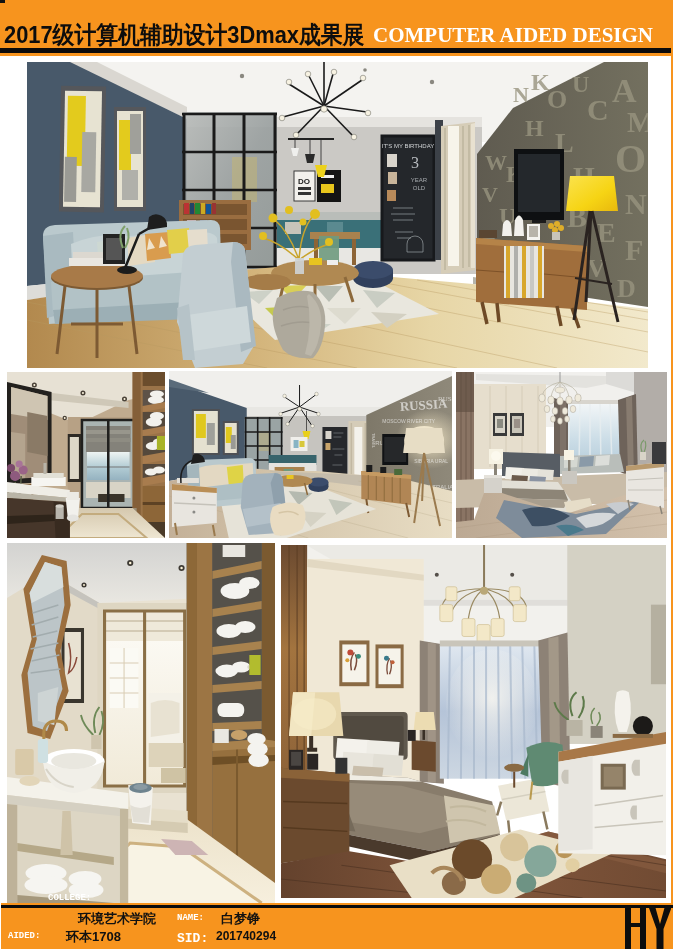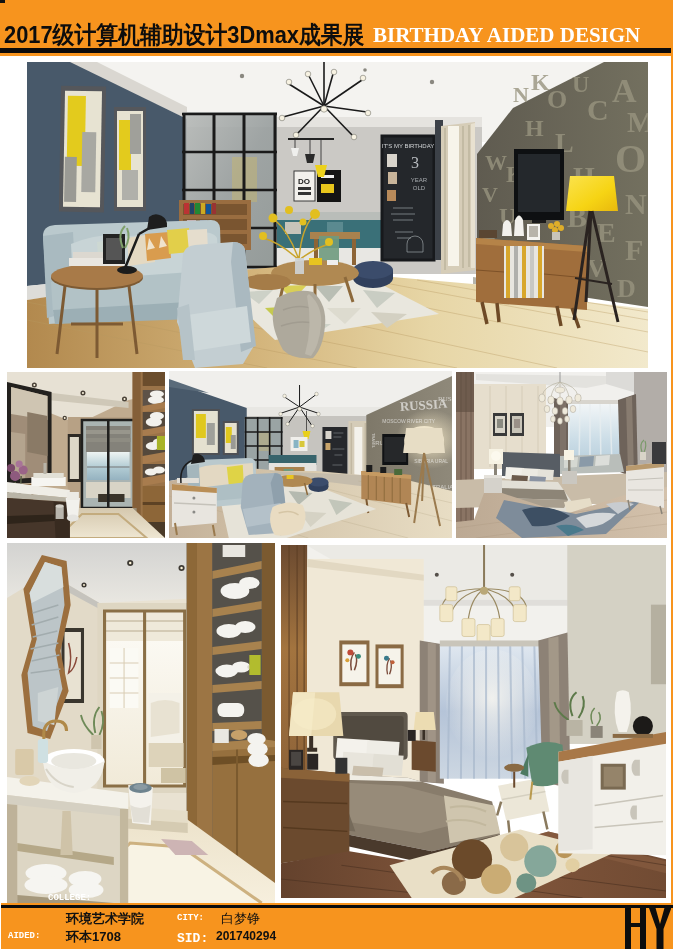--- a/index.html
+++ b/index.html
@@ -13,21 +13,21 @@
 <div class="abs" style="left:0;top:0;width:673px;height:48px;background:#f7941e;"></div>
 
 <div class="abs" style="left:0;top:48px;width:673px;height:5px;background:#0b0b0b;"></div>
 
 <div class="abs" style="left:0;top:53px;width:673px;height:3px;background:#f7941e;"></div>
 
 <div class="abs" style="left:0;top:0;width:5px;height:3px;background:#111;"></div>
 
 <div class="abs" style="left:4px;top:22px;font-size:24px;line-height:1.1;font-weight:bold;color:#0d0d0d;white-space:nowrap;transform:scale(0.91,1);transform-origin:left top;">2017级计算机辅助设计3Dmax成果展</div>
 
-<div class="abs" style="left:373px;top:24px;font-family:'Liberation Serif',serif;font-size:21px;line-height:1.1;font-weight:bold;color:#ffffff;white-space:nowrap;">BIRTHDAY AIDED DESIGN</div>
+<div class="abs" style="left:373px;top:24px;font-family:'Liberation Serif',serif;font-size:21px;line-height:1.1;font-weight:bold;color:#ffffff;white-space:nowrap;">COMPUTER AIDED DESIGN</div>
 
 <div class="abs" style="left:671px;top:0;width:2px;height:949px;background:#f7941e;"></div>
 
 <div class="abs" style="left:27px;top:62px;width:621px;height:306px;" id="photo-main">
 <svg width="621" height="306" viewBox="0 0 621 306" xmlns="http://www.w3.org/2000/svg">
 <defs>
 <linearGradient id="floorG" x1="0" y1="0" x2="1" y2="0">
   <stop offset="0" stop-color="#b2894e"></stop>
           <stop offset="0.35" stop-color="#d2b278"></stop>
   <stop offset="0.65" stop-color="#e7d6a6"></stop>
@@ -1306,25 +1306,25 @@
       </g>
 </svg>
 </div>
 
 <div class="abs" style="left:1px;top:903px;width:672px;height:46px;background:#f7941e;"></div>
 
 <div class="abs" style="left:1px;top:905px;width:672px;height:3px;background:#0b0b0b;"></div>
 
 <div class="abs" style="left:8px;top:893px;font-family:'Liberation Mono',monospace;font-size:9px;font-weight:bold;color:#ffffff;margin-left:40px;">COLLEGE:</div>
 
-<div class="abs" style="left:66px;top:910px;font-size:13px;font-weight:bold;color:#111;">环境艺术学院</div>
-
-<div class="abs" style="left:177px;top:913px;font-family:'Liberation Mono',monospace;font-size:9px;font-weight:bold;color:#ffffff;">CITY:</div>
-
-<div class="abs" style="left:221px;top:910px;font-size:13px;font-weight:normal;color:#111;">白梦铮</div>
+<div class="abs" style="left:78px;top:910px;font-size:13px;font-weight:bold;color:#111;">环境艺术学院</div>
+
+<div class="abs" style="left:177px;top:913px;font-family:'Liberation Mono',monospace;font-size:9px;font-weight:bold;color:#ffffff;">NAME:</div>
+
+<div class="abs" style="left:221px;top:910px;font-size:13px;font-weight:bold;color:#111;">白梦铮</div>
 
 <div class="abs" style="left:8px;top:931px;font-family:'Liberation Mono',monospace;font-size:9px;font-weight:bold;color:#ffffff;">AIDED:</div>
 
 <div class="abs" style="left:66px;top:928px;font-size:13px;font-weight:bold;color:#111;text-align:center;">环本1708</div>
 
 <div class="abs" style="left:177px;top:931px;font-family:'Liberation Mono',monospace;font-size:13px;font-weight:bold;color:#ffffff;">SID:</div>
 
 <div class="abs" style="left:216px;top:929px;font-size:12px;font-weight:bold;color:#111;">201740294</div>
 
 <div class="abs" style="left:622px;top:903px;width:50px;height:46px;">

